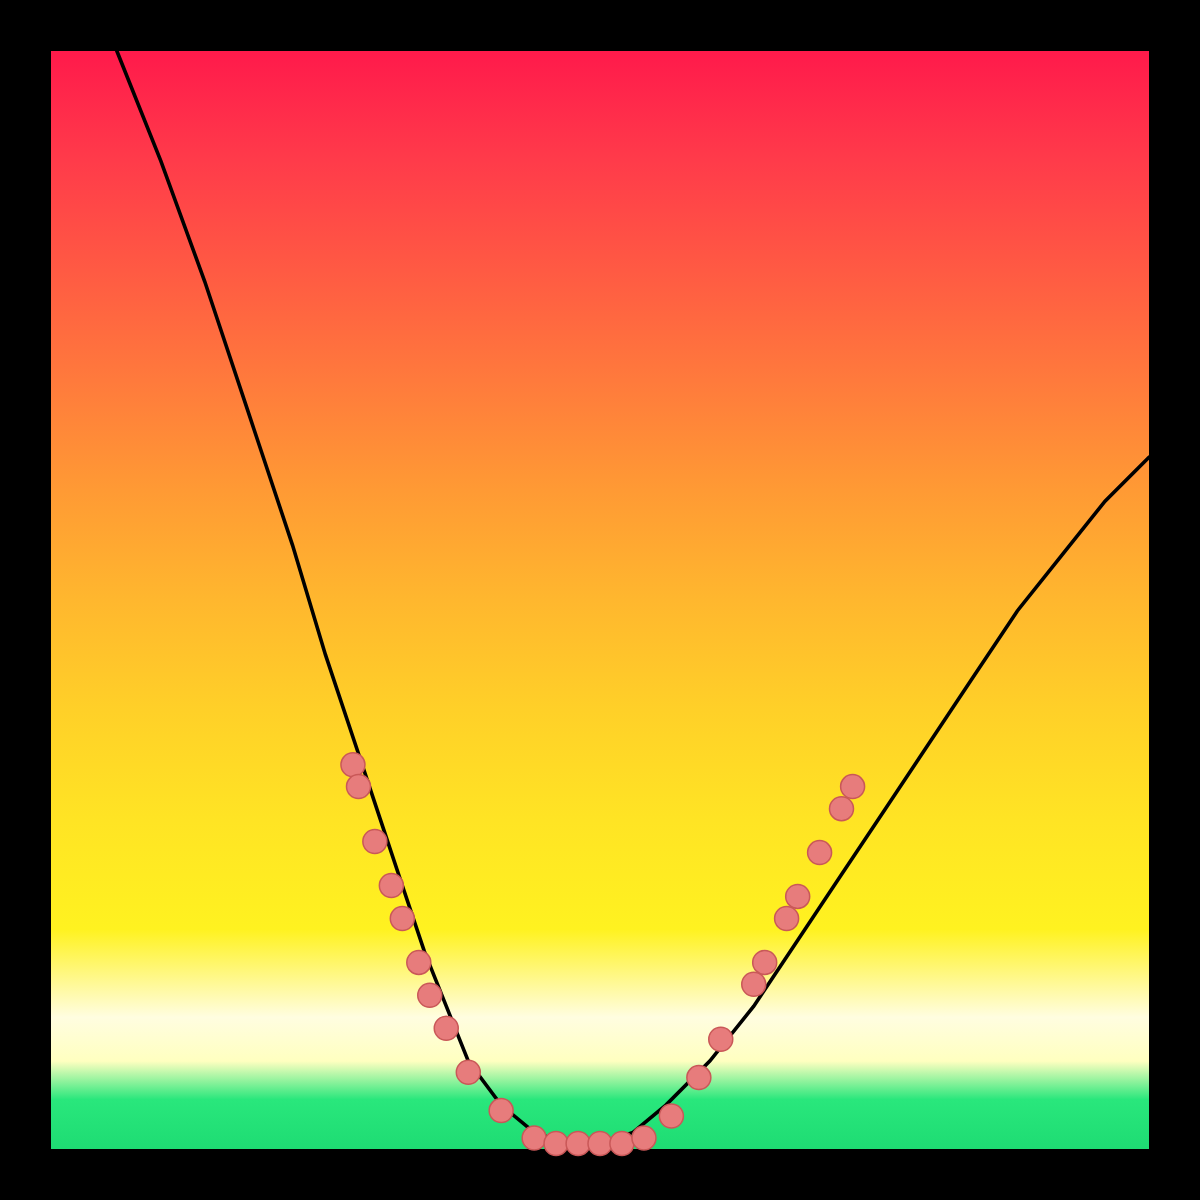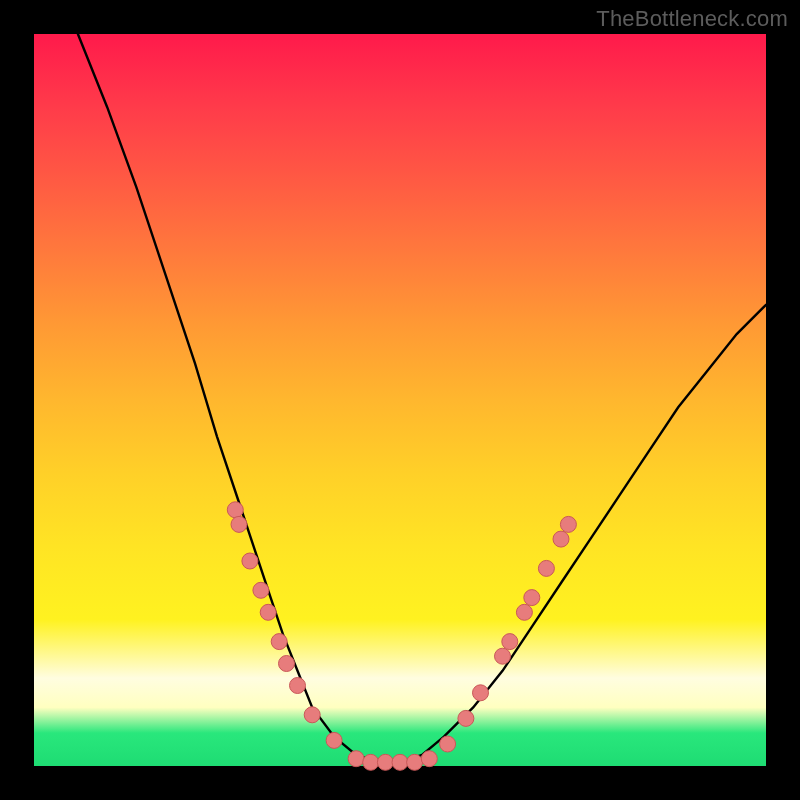--- a/index.html
+++ b/index.html
@@ -58,21 +58,20 @@
     left: 0;
     width: 732px;
     height: 732px;
     overflow: visible;
   }
 </style>
 </head>
 <body>
 
 <div class="frame">
-  <div class="watermark">TheBottleneck.com</div>
   <div class="plot">
     <svg class="curve" viewBox="0 0 732 732">
       <path id="curve-path" fill="none" stroke="#000000" stroke-width="2.4" stroke-linecap="round" d="M43.9 0.0 L73.2 73.2 L102.5 153.7 L131.8 241.6 L161.0 329.4 L183.0 402.6 L205.0 468.5 L219.6 512.4 L234.2 556.3 L248.9 600.2 L263.5 636.8 L278.2 673.4 L300.1 702.7 L322.1 721.0 L344.0 728.3 L366.0 728.3 L388.0 721.0 L409.9 702.7 L439.2 673.4 L468.5 636.8 L497.8 592.9 L527.0 549.0 L556.3 505.1 L585.6 461.2 L614.9 417.2 L644.2 373.3 L673.4 336.7 L702.7 300.1 L732.0 270.8"></path>
       <g id="markers">
           <circle cx="201.3" cy="475.8" r="8" fill="#e77c7c" stroke="#c95858" stroke-width="1"></circle>
           <circle cx="205.0" cy="490.4" r="8" fill="#e77c7c" stroke="#c95858" stroke-width="1"></circle>
           <circle cx="215.9" cy="527.0" r="8" fill="#e77c7c" stroke="#c95858" stroke-width="1"></circle>
           <circle cx="226.9" cy="556.3" r="8" fill="#e77c7c" stroke="#c95858" stroke-width="1"></circle>
           <circle cx="234.2" cy="578.3" r="8" fill="#e77c7c" stroke="#c95858" stroke-width="1"></circle>
           <circle cx="245.2" cy="607.6" r="8" fill="#e77c7c" stroke="#c95858" stroke-width="1"></circle>

